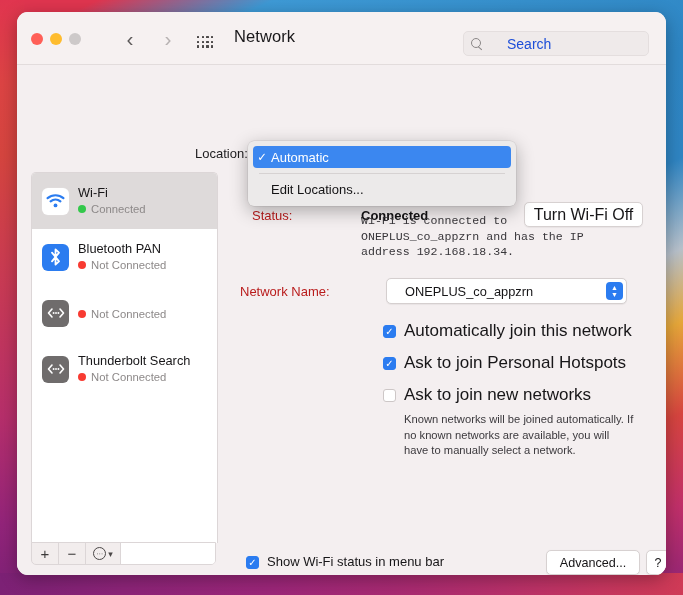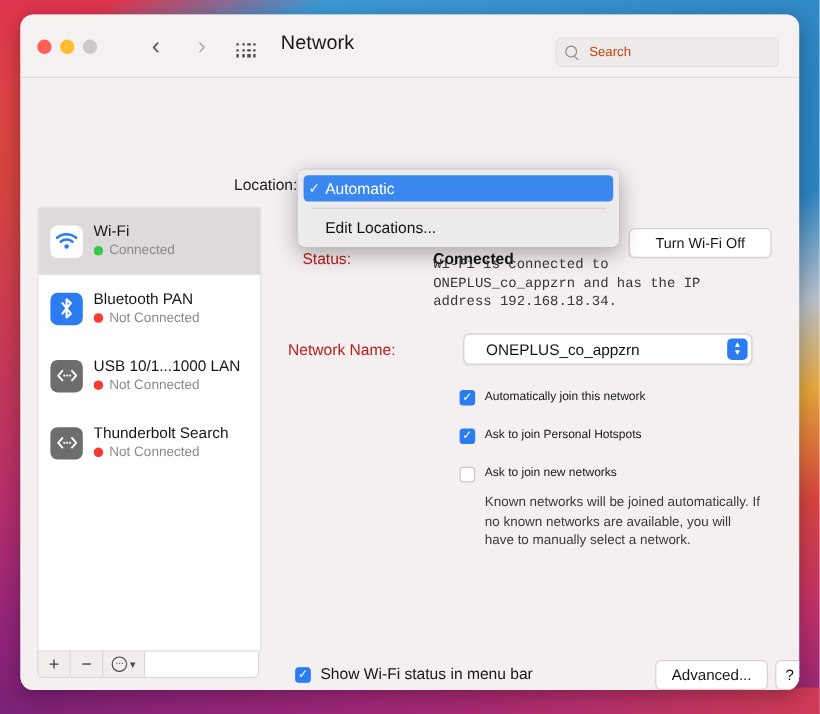--- a/index.html
+++ b/index.html
@@ -139,23 +139,23 @@
   }
   #search-icon i {
     position: absolute;
     width: 4.5px; height: 1.4px;
     background: #8b8787;
     left: 7px; top: 8.8px;
     transform: rotate(42deg);
     transform-origin: left center;
   }
   #search-placeholder {
-    margin-left: 8px;
-    font-size: 11px;
-    color: #c2410c;
+    margin-left: 24px;
+    font-size: 14px;
+    color: #1d4ed8;
   }
 
   
   #body-area {
     position: relative;
     height: 511px;
     background: #f4eff0;
   }
 
   
@@ -295,26 +295,26 @@
   #status-label { left: 36px; top: 36px; width: 100px; }
   #status-value {
     position: absolute;
     left: 145px; top: 36px;
     font-size: 13px;
     font-weight: bold;
     color: #131214;
   }
   #turn-wifi-btn {
     position: absolute;
-    left: 308px; top: 18px;
+    left: 308px; top: 30px;
     width: 117px; height: 23px;
     background: #ffffff;
     border: 1px solid #d7d1d1;
     border-radius: 5px;
-    font-size: 12px;
+    font-size: 16px;
     color: #161517;
     display: flex;
     align-items: center;
     justify-content: center;
     box-shadow: 0 0.5px 1px rgba(0,0,0,0.05);
   }
   #status-desc {
     position: absolute;
     left: 145px; top: 41px;
     width: 270px;
@@ -371,21 +371,21 @@
     align-items: center;
     justify-content: center;
     color: #ffffff;
     font-size: 10px;
     line-height: 10px;
     box-sizing: border-box;
   }
   .cbox.on  { background: #2b7cf0; border: 1px solid #2b7cf0; }
   .cbox.off { background: #ffffff; border: 1px solid #cdc7c7; }
   .cblabel {
-    font-size: 10px;
+    font-size: 17px;
     color: #171618;
     line-height: 14px;
   }
   #cb-auto-join { left: 167px; top: 152px; }
   #cb-hotspots  { left: 167px; top: 184px; }
   #cb-newnets   { left: 167px; top: 216px; }
 
   #known-desc {
     position: absolute;
     left: 188px; top: 240px;
@@ -552,21 +552,20 @@
           <div class="svc-icon eth">
             <svg width="20" height="12" viewBox="0 0 20 12">
               <path d="M6 2 L2.5 6 L6 10" stroke="#ffffff" stroke-width="1.6" fill="none" stroke-linecap="round" stroke-linejoin="round"></path>
               <path d="M14 2 L17.5 6 L14 10" stroke="#ffffff" stroke-width="1.6" fill="none" stroke-linecap="round" stroke-linejoin="round"></path>
               <circle cx="7.6" cy="6" r="0.95" fill="#ffffff"></circle>
               <circle cx="10" cy="6" r="0.95" fill="#ffffff"></circle>
               <circle cx="12.4" cy="6" r="0.95" fill="#ffffff"></circle>
             </svg>
           </div>
           <div class="svc-text">
-            <div class="svc-name">USB 10/1...1000 LAN</div>
             <div class="svc-status">
               <span class="dot red"></span>
               <span>Not Connected</span>
             </div>
           </div>
         </div>
 
         <div class="svc-row">
           <div class="svc-icon eth">
             <svg width="20" height="12" viewBox="0 0 20 12">

